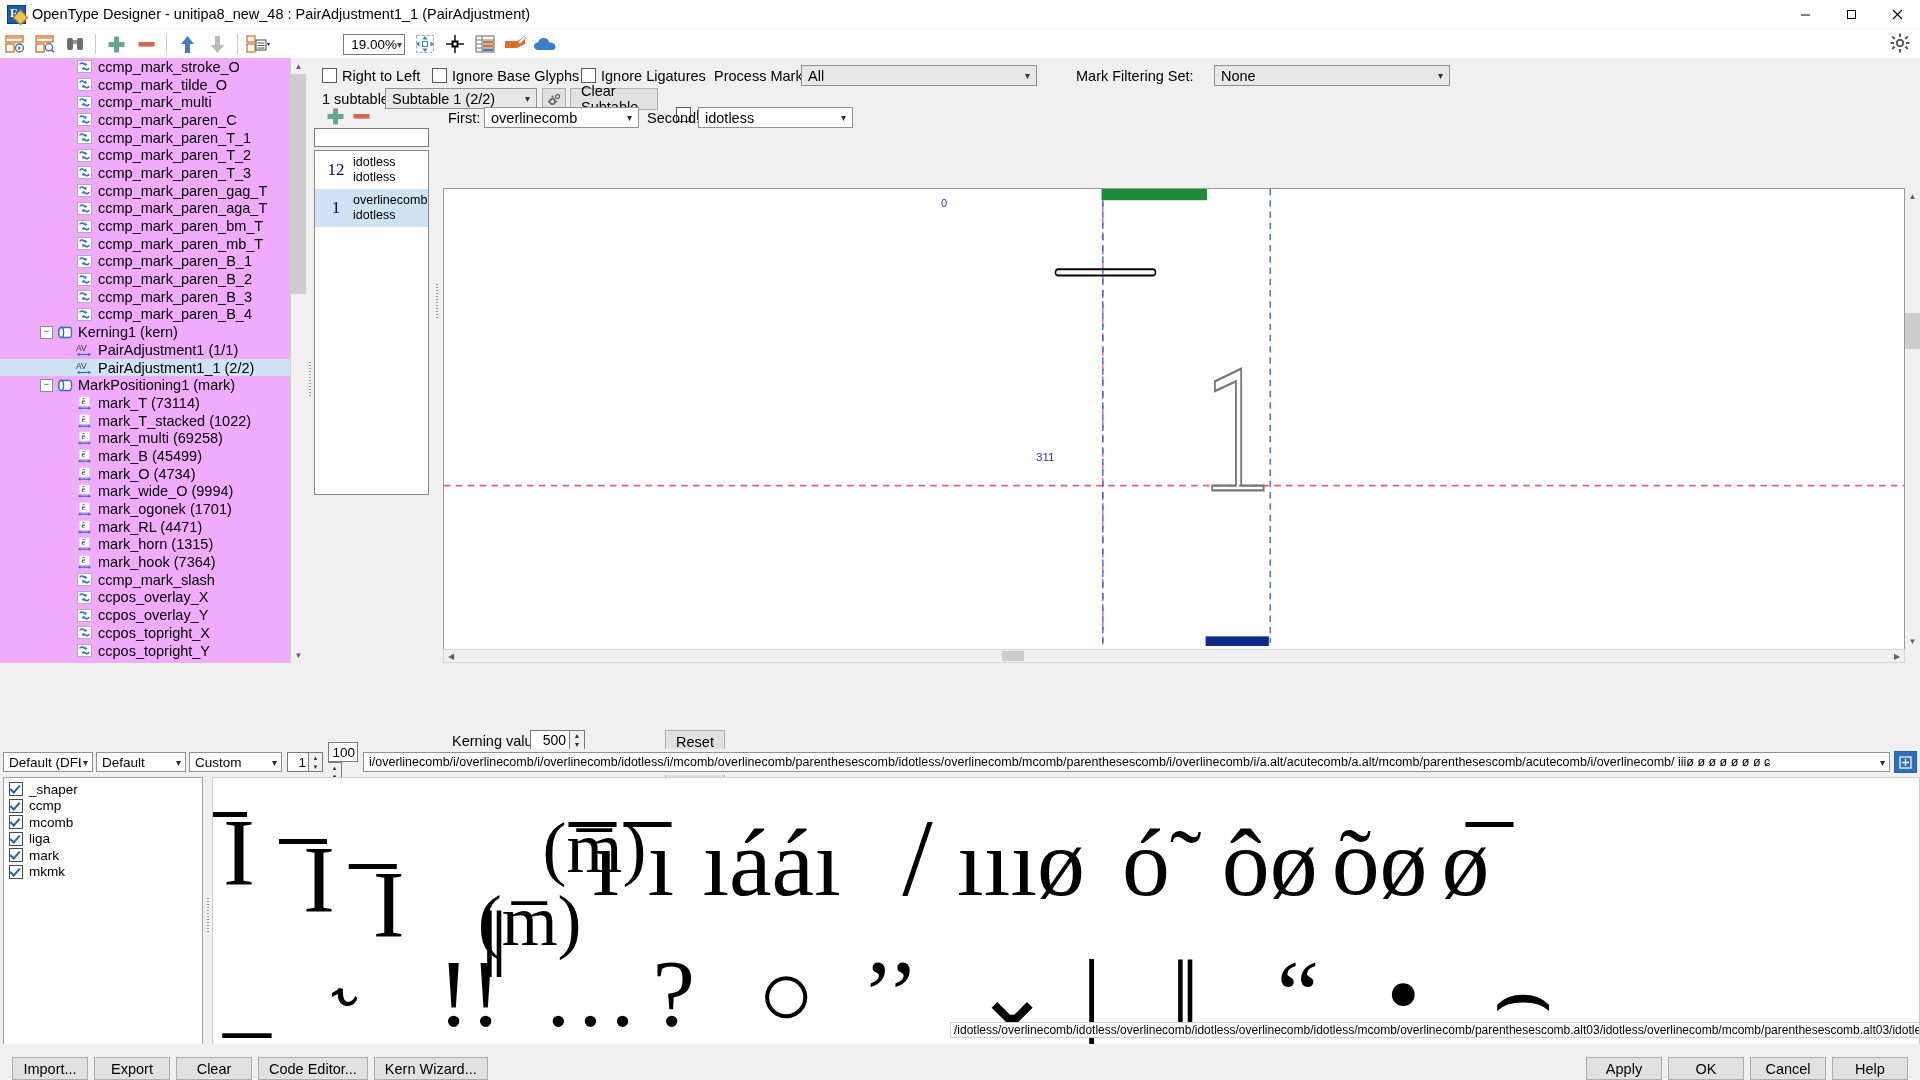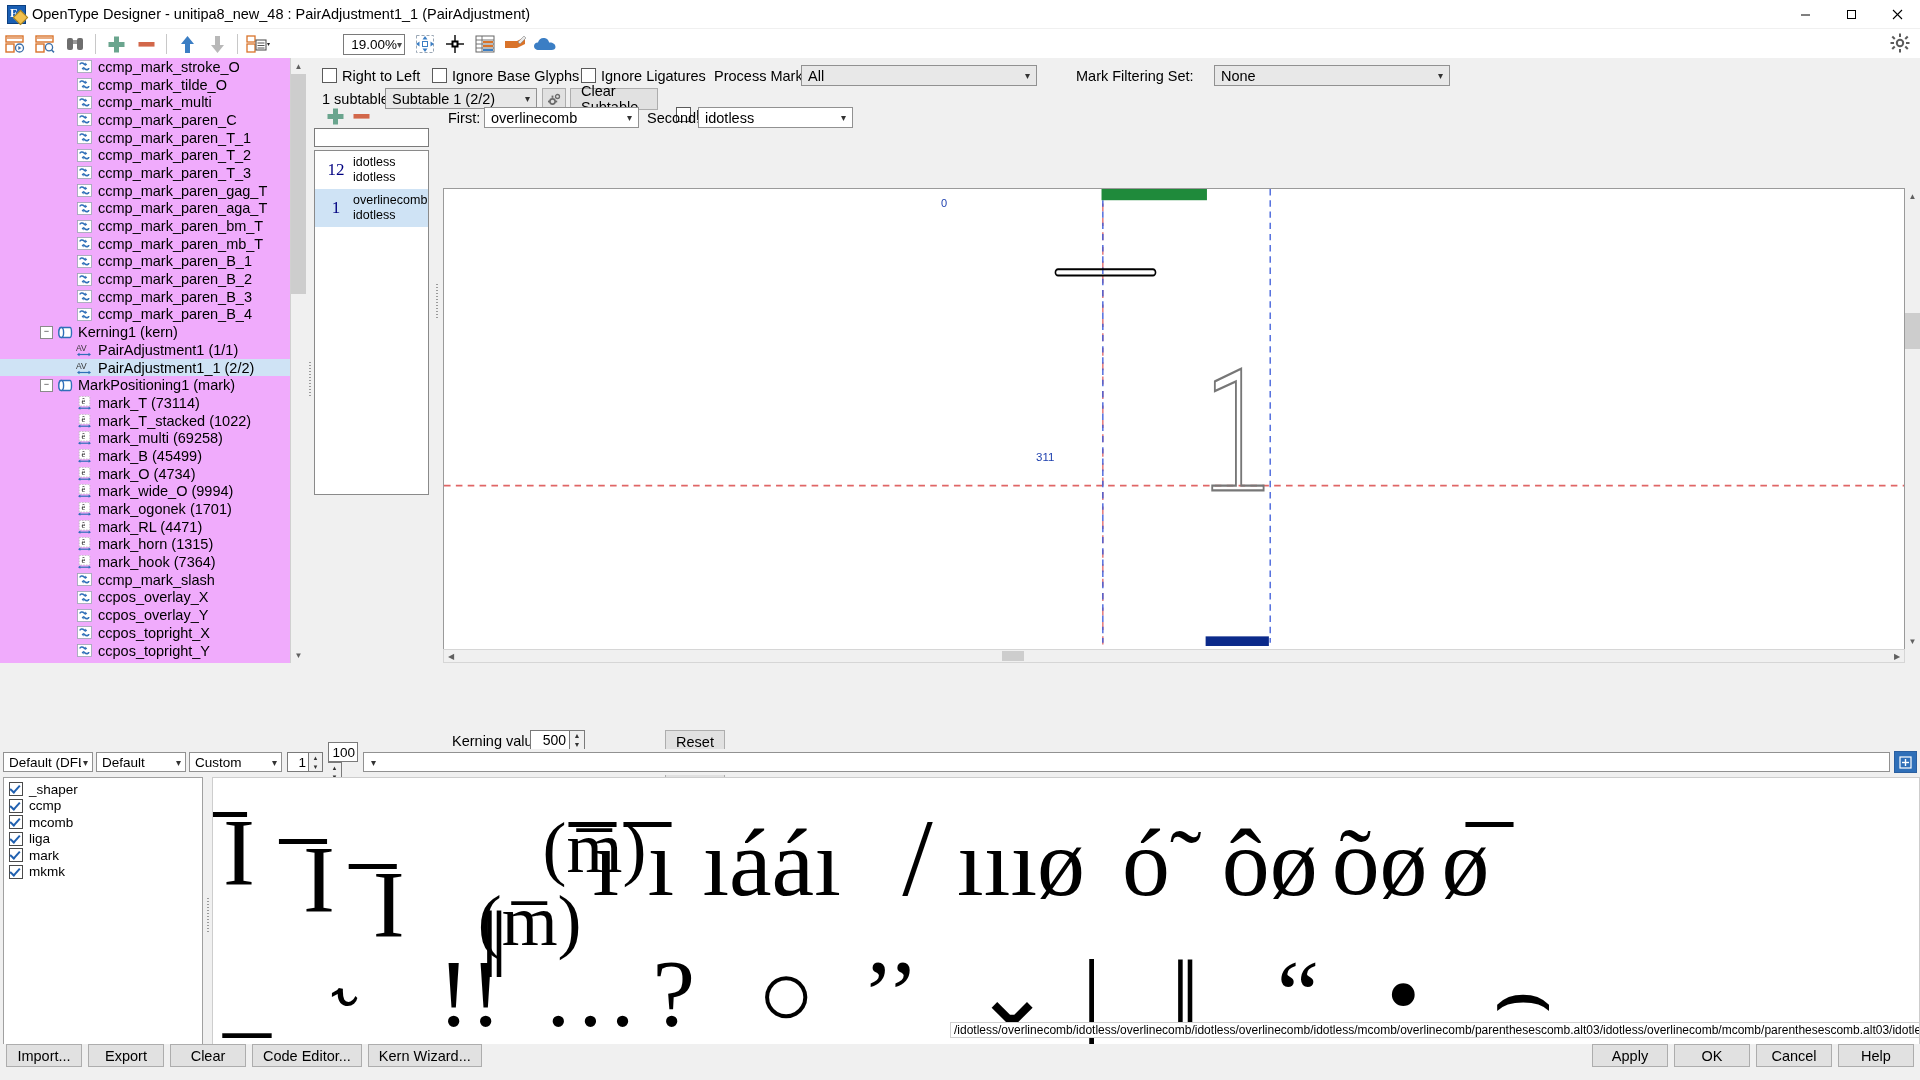--- a/index.html
+++ b/index.html
@@ -124,21 +124,21 @@
   .featsplit{position:absolute;left:205px;top:777px;width:7px;height:285px;}
   .featsplit .g{position:absolute;left:2px;top:120px;width:2px;height:36px;
       background-image:radial-gradient(#9a9a9a 0.6px,transparent 0.7px);background-size:2px 3px;}
 
   .preview{position:absolute;left:212px;top:777px;right:0;height:270px;background:#fff;border:1px solid #cdcdcd;
            box-sizing:border-box;overflow:hidden;}
   .status{position:absolute;left:950px;right:0;top:1022px;height:16px;background:#fff;border:1px solid #d0d0d0;
           box-sizing:border-box;font-size:12px;color:#000;white-space:nowrap;overflow:hidden;padding-left:3px;line-height:15px;}
 
   
-  .bottombar{position:absolute;left:0;right:0;bottom:0;height:36px;background:#f0f0f0;display:flex;align-items:flex-start;padding:0 6px;box-sizing:border-box;}
+  .bottombar{position:absolute;left:0;right:0;bottom:0;height:36px;background:#f0f0f0;display:flex;align-items:flex-end;padding:0 12px;box-sizing:border-box;}
   .bbtn{height:23px;border:1px solid #adadad;background:#e1e1e1;display:inline-flex;align-items:center;
         justify-content:center;font-size:14.5px;padding:0 10px;margin-right:6px;box-sizing:border-box;color:#000;}
   .bbtn.wide{min-width:76px;}
 </style>
 </head>
 <body>
 
 <div class="app">
 
   <div class="titlebar">
@@ -1025,20 +1025,21 @@
         </div>
     </div>
     <div style="display:flex;margin-left:5px;flex-direction:column;">
       <div class="pspin" style="width:30px;">100</div>
       <div class="pspinb">
           <div>▲</div>
           <div>▼</div>
         </div>
     </div>
     <div class="pcombo" style="flex:1;margin-left:5px;font-size:12.5px;">
+      <span class="v">i/overlinecomb/i/overlinecomb/i/overlinecomb/idotless/i/mcomb/overlinecomb/parenthesescomb/idotless/overlinecomb/mcomb/parenthesescomb/i/overlinecomb/i/a.alt/acutecomb/a.alt/mcomb/parenthesescomb/acutecomb/i/overlinecomb/ iiiø ø ø ø ø ø ø ɕ</span>
       <span class="car">▾</span>
     </div>
     <div style="width:21px;height:20px;border:1px solid #2a5fa0;background:#2f6fb8;margin-left:4px;display:flex;align-items:center;justify-content:center;">
       <svg width="13" height="13" viewBox="0 0 13 13">
           <rect x="1" y="1" width="11" height="11" fill="none" stroke="#fff" stroke-width="1.2"></rect>
           <line x1="3" y1="6.5" x2="10" y2="6.5" stroke="#fff" stroke-width="1.4"></line>
           <line x1="6.5" y1="3" x2="6.5" y2="10" stroke="#fff" stroke-width="1.4"></line>
         </svg>
     </div>
   </div>

